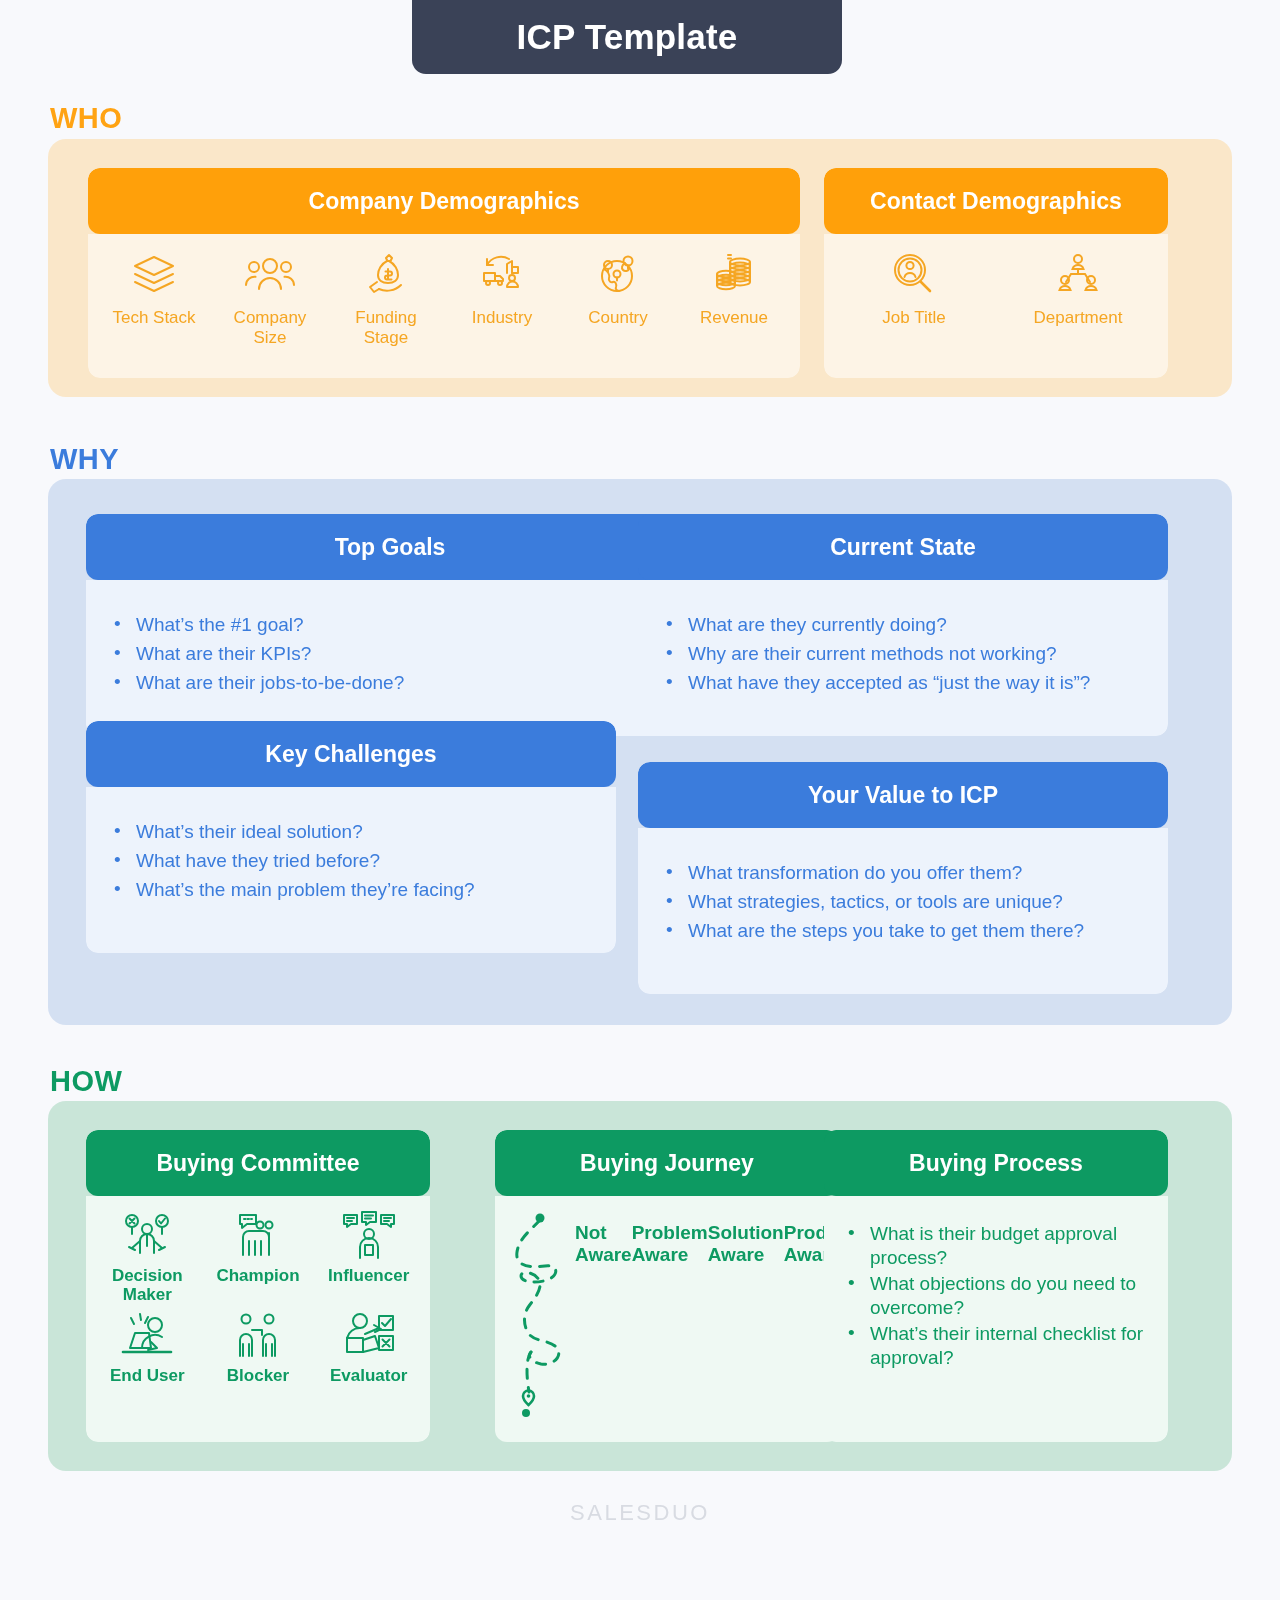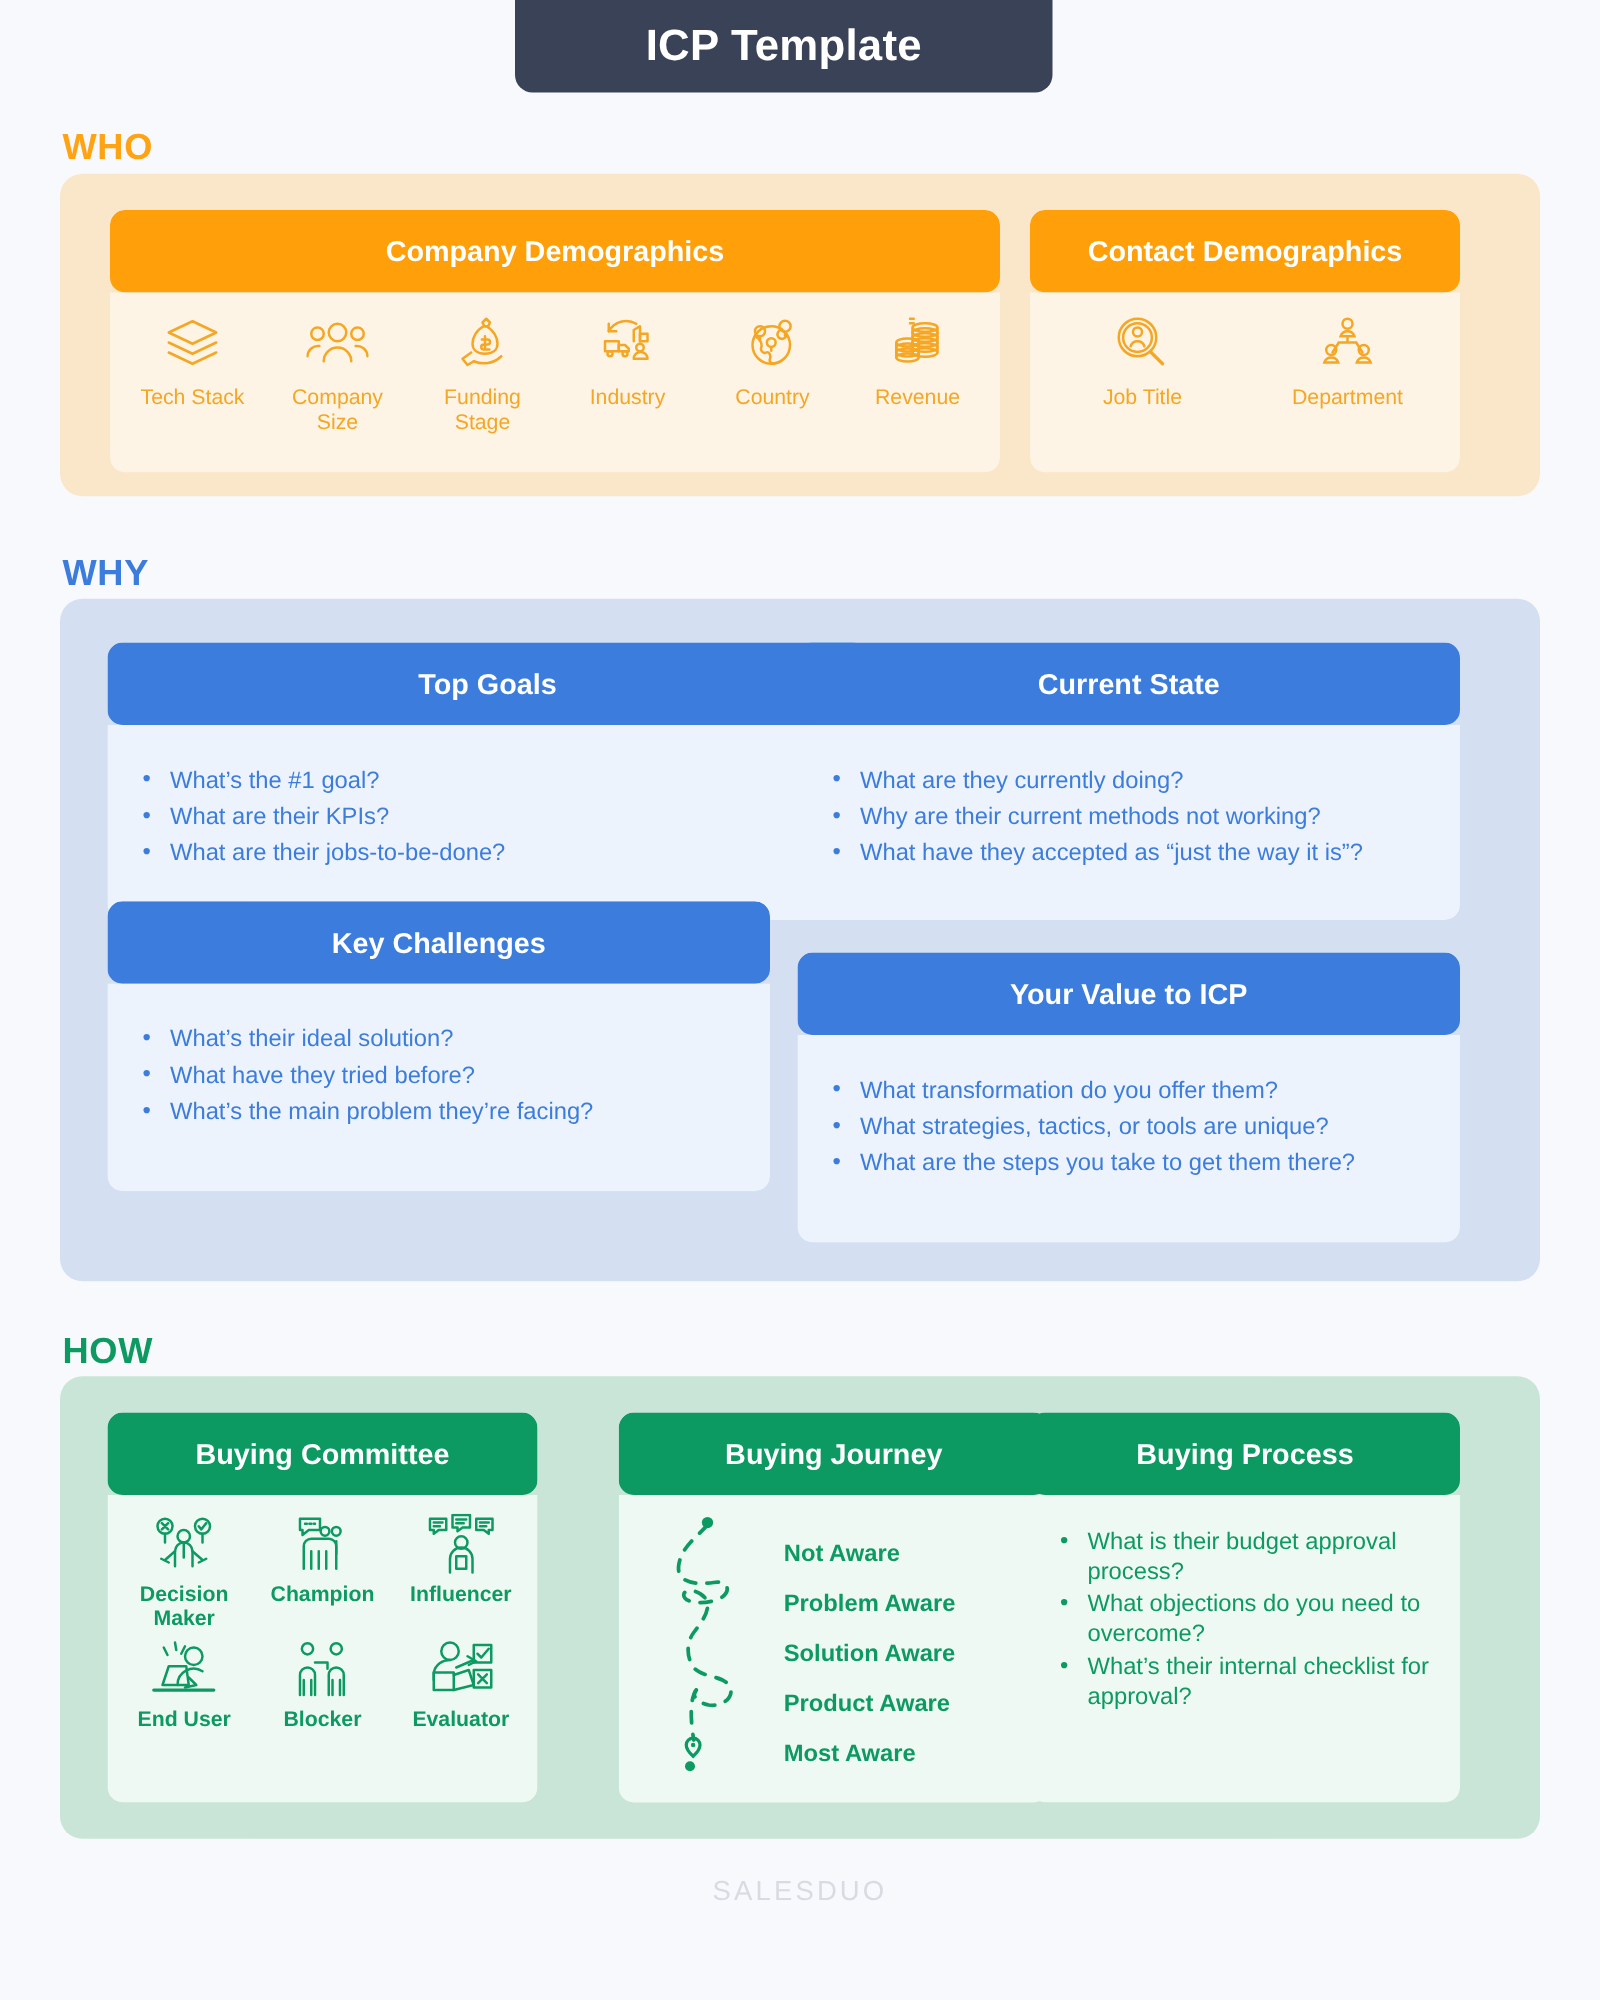--- a/index.html
+++ b/index.html
@@ -103,21 +103,21 @@
   }
   .com-cell { display: flex; flex-direction: column; align-items: center; }
   .com-cell .glyph { height: 52px; display: flex; align-items: center; justify-content: center; }
   .com-cell .lbl {
     margin-top: 4px; text-align: center; color: #0D9A62;
     font-size: 17px; line-height: 19px; font-weight: bold;
   }
 
   .journey-wrap { display: flex; padding: 14px 0 0 0; height: 236px; }
   .journey-path { width: 132px; display: flex; align-items: flex-start; justify-content: center; }
-  .journey-stages { flex: 1; display: flex; flex-direction: column; justify-content: flex-start;
+  .journey-stages { flex: 1; display: flex; flex-direction: row; justify-content: flex-start;
                     padding-top: 14px; }
   .journey-stages .stage {
     color: #0D9A62; font-size: 19px; font-weight: bold; height: 40px;
     display: flex; align-items: center;
   }
 
   
   .footer {
     position: absolute; left: 0; top: 1500px; width: 1280px;
     display: flex; align-items: center; justify-content: center;

